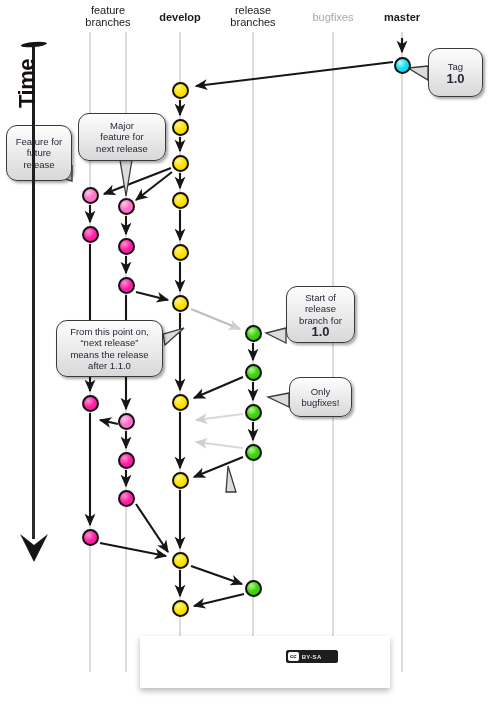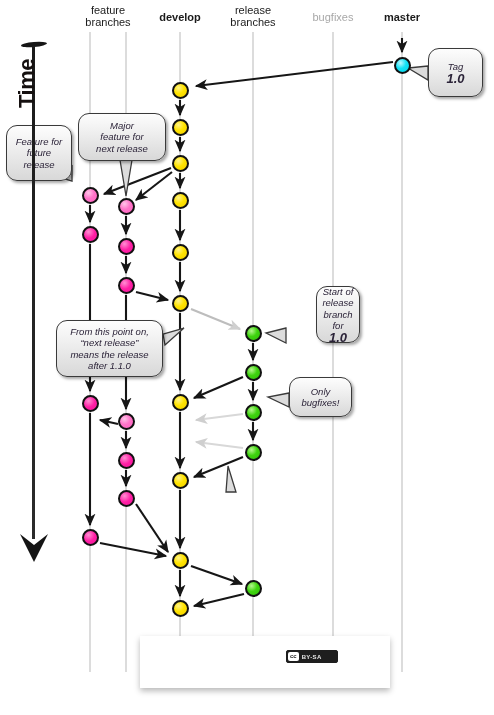--- a/index.html
+++ b/index.html
@@ -37,21 +37,21 @@
   .n-cyan  {background:radial-gradient(circle at 35% 30%, #bdf8ff 0%, #12e1f5 45%, #07d2e8 100%);}
 
   
   .callout{
     position:absolute;box-sizing:border-box;
     background:linear-gradient(to bottom,#fdfdfd 0%,#ededed 45%,#d8d8d8 100%);
     border:1.5px solid #3a3a3a;border-radius:11px;
     box-shadow:2px 2px 3px rgba(0,0,0,0.35);
     color:#2b2338;font-size:9.5px;line-height:11.5px;
     text-align:center;padding:12px 6px;
-    display:flex;align-items:center;justify-content:center;font-style:italic;
+    display:flex;align-items:center;justify-content:center;
   }
   .callout .big{font-size:13px;font-weight:bold;}
   .callout .b{font-weight:bold;}
 
   
   #time-label{
     position:absolute;left:-8px;top:60px;width:70px;
     font-size:22px;font-weight:bold;color:#15100f;
     transform:rotate(-90deg);transform-origin:center center;
     letter-spacing:-0.5px;
@@ -223,21 +223,21 @@
 
   <div class="callout" style="left:56px;top:320px;width:107px;height:57px;">
     <div>
       <div>From this point on,</div>
       <div>“next release”</div>
       <div>means the release</div>
       <div>after 1.1.0</div>
     </div>
   </div>
 
-  <div class="callout" style="left:286px;top:286px;width:44px;height:57px;margin-left:30px;">
+  <div class="callout" style="left:286px;top:286px;width:69px;height:57px;">
     <div>
       <div>Start of</div>
       <div>release</div>
       <div>branch for</div>
       <div class="big">1.0</div>
     </div>
   </div>
 
   <div class="callout" style="left:289px;top:377px;width:63px;height:40px;">
     <div>

